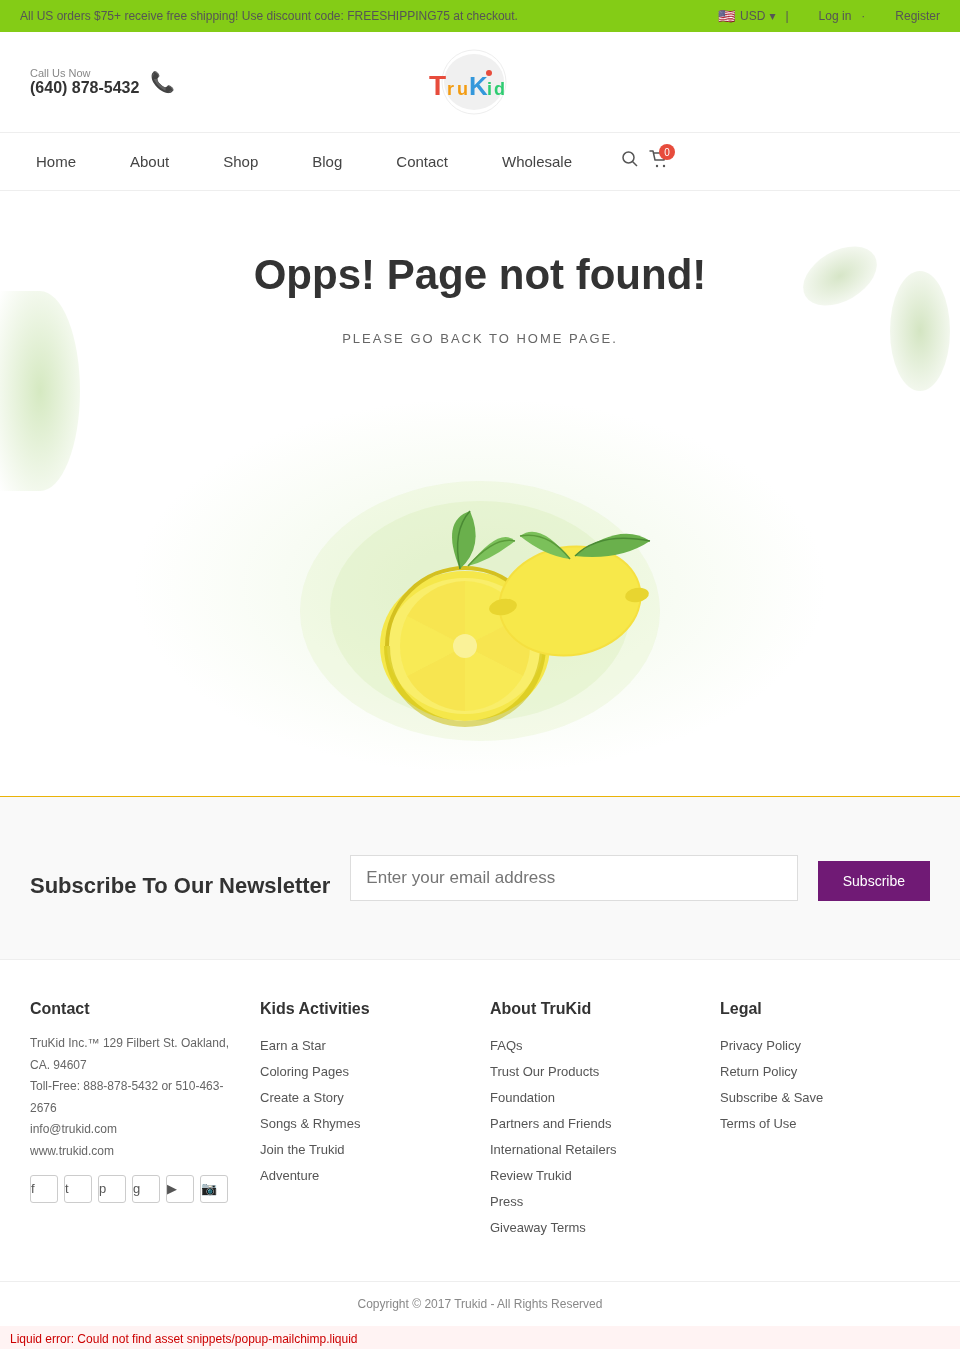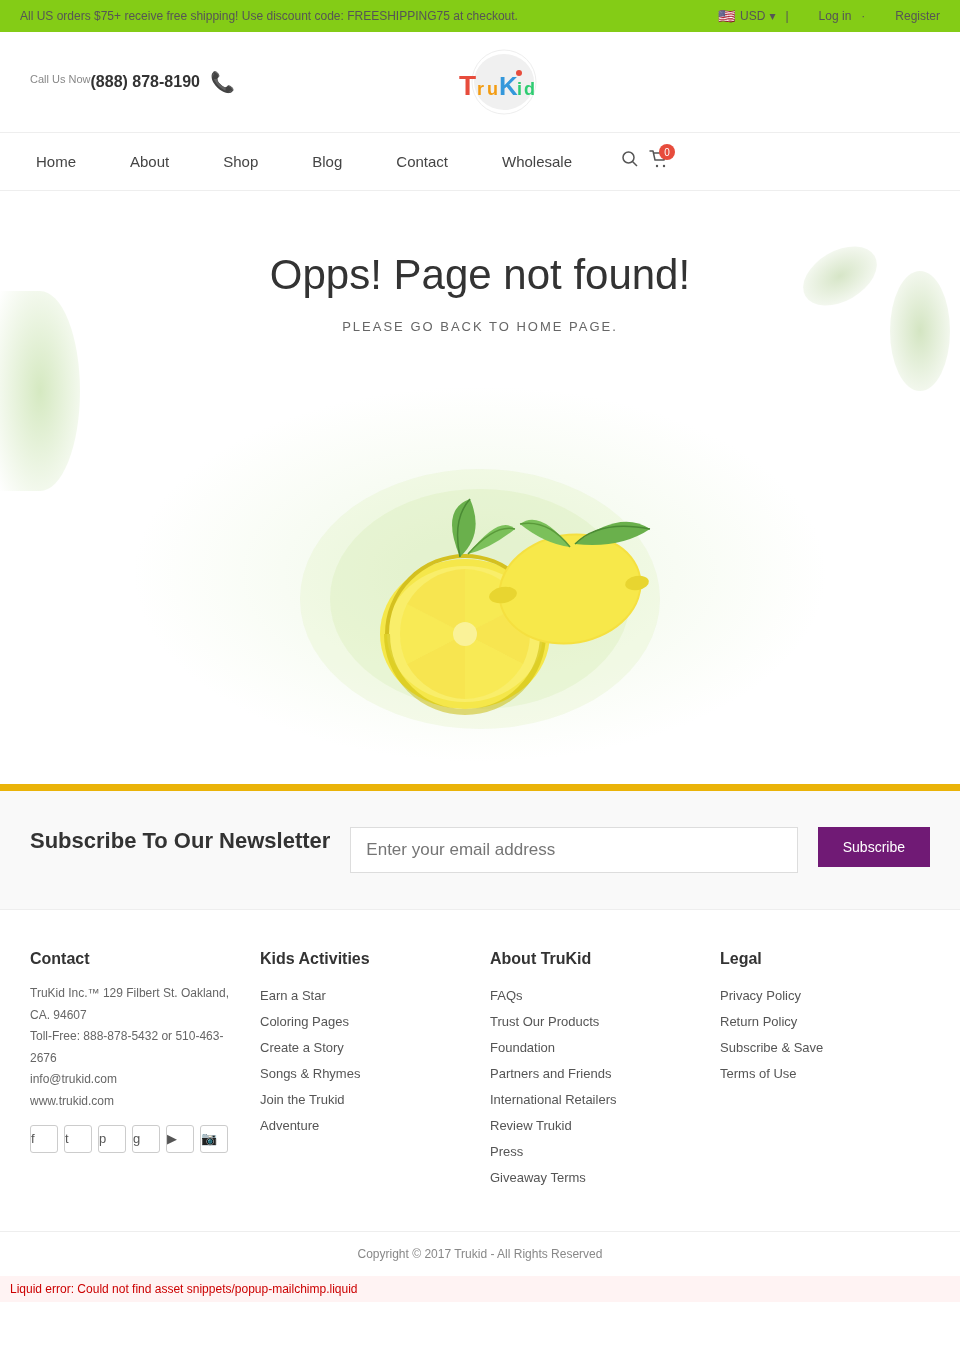--- a/index.html
+++ b/index.html
@@ -36,21 +36,21 @@
       display: flex;
       align-items: center;
       justify-content: space-between;
       border-bottom: 1px solid #eee;
     }
     .header-left {
       display: flex;
       align-items: center;
       gap: 8px;
     }
-    .phone-info { display: flex; flex-direction: row; }
+    .phone-info { display: flex; flex-direction: column; }
     .call-now { font-size: 11px; color: #888; }
     .phone-number { font-size: 16px; font-weight: bold; color: #333; }
     .phone-icon {
       width: 30px;
       height: 30px;
       display: flex;
       align-items: center;
       justify-content: center;
       font-size: 20px;
       color: #555;
@@ -112,23 +112,23 @@
     
     .error-section {
       text-align: center;
       padding: 60px 20px 0;
       position: relative;
       overflow: hidden;
       min-height: 580px;
     }
     .error-title {
       font-size: 42px;
-      font-weight: normal;
+      font-weight: bold;
       color: #333;
-      margin-bottom: 20px;
+      margin-bottom: 32px;
     }
     .error-subtitle {
       font-size: 13px;
       letter-spacing: 2px;
       color: #666;
       margin-bottom: 30px;
     }
     .error-subtitle a { color: #666; text-decoration: none; }
 
     
@@ -181,25 +181,25 @@
       width: 80px;
       height: 50px;
       background: radial-gradient(ellipse, rgba(120,170,70,0.3), transparent);
       border-radius: 50%;
       transform: rotate(-30deg);
     }
 
     
     .newsletter-section {
       background: #f9f9f9;
-      padding: 36px 30px;
-      display: flex;
-      align-items: flex-start;
+      padding: 58px 30px;
+      display: flex;
+      align-items: flex-end;
       gap: 20px;
-      border-top: 7px solid #eab308;
+      border-top: 1px solid #eab308;
       border-bottom: 1px solid #eee;
     }
     .newsletter-title {
       font-size: 22px;
       font-weight: bold;
       color: #333;
       min-width: 230px;
       line-height: 1.3;
     }
     .newsletter-input-wrap {
@@ -300,21 +300,21 @@
     <a href="#">Log in</a>
     <span>·</span>
     <a href="#">Register</a>
   </div>
 </div>
 
 <div class="header">
   <div class="header-left">
     <div class="phone-info">
       <span class="call-now">Call Us Now</span>
-      <span class="phone-number">(888) 878-8190</span>
+      <span class="phone-number">(640) 878-5432</span>
     </div>
     <div class="phone-icon">📞</div>
   </div>
 
   <div class="logo-container">
     <svg class="logo-svg" viewBox="0 0 130 70" xmlns="http://www.w3.org/2000/svg">
 
       <circle cx="65" cy="35" r="32" fill="#fff" stroke="#eee" stroke-width="1"></circle>
 
       <ellipse cx="65" cy="35" rx="30" ry="28" fill="#f0f0f0"></ellipse>

